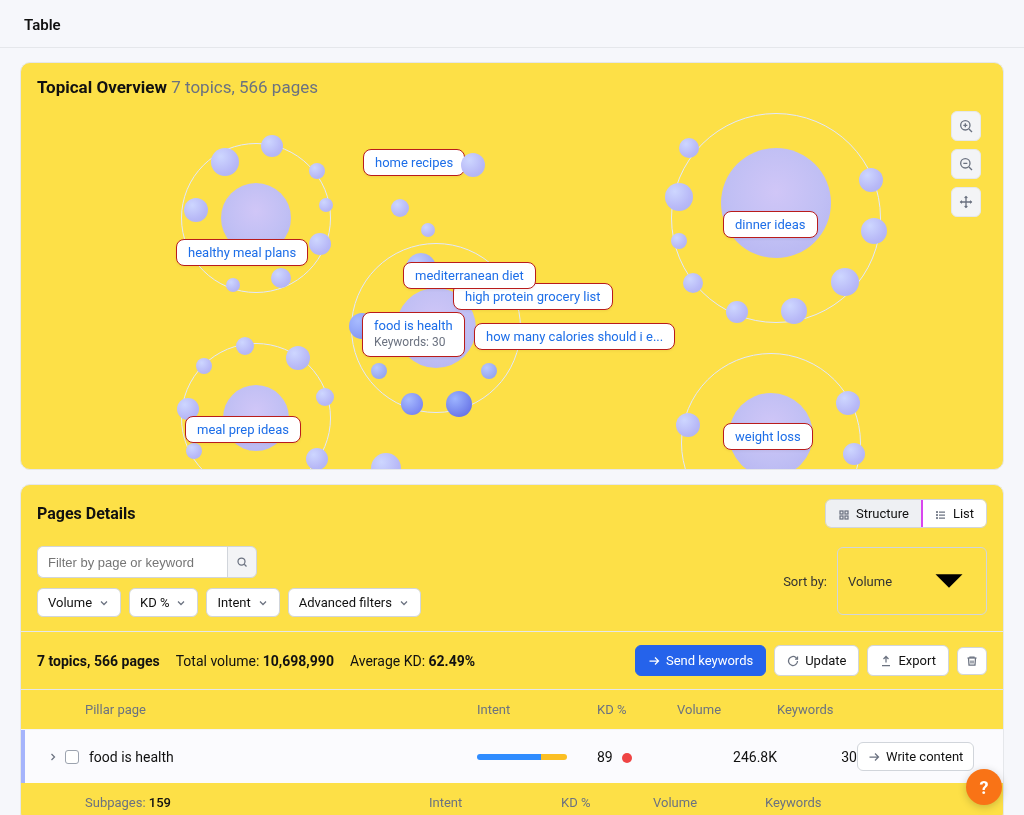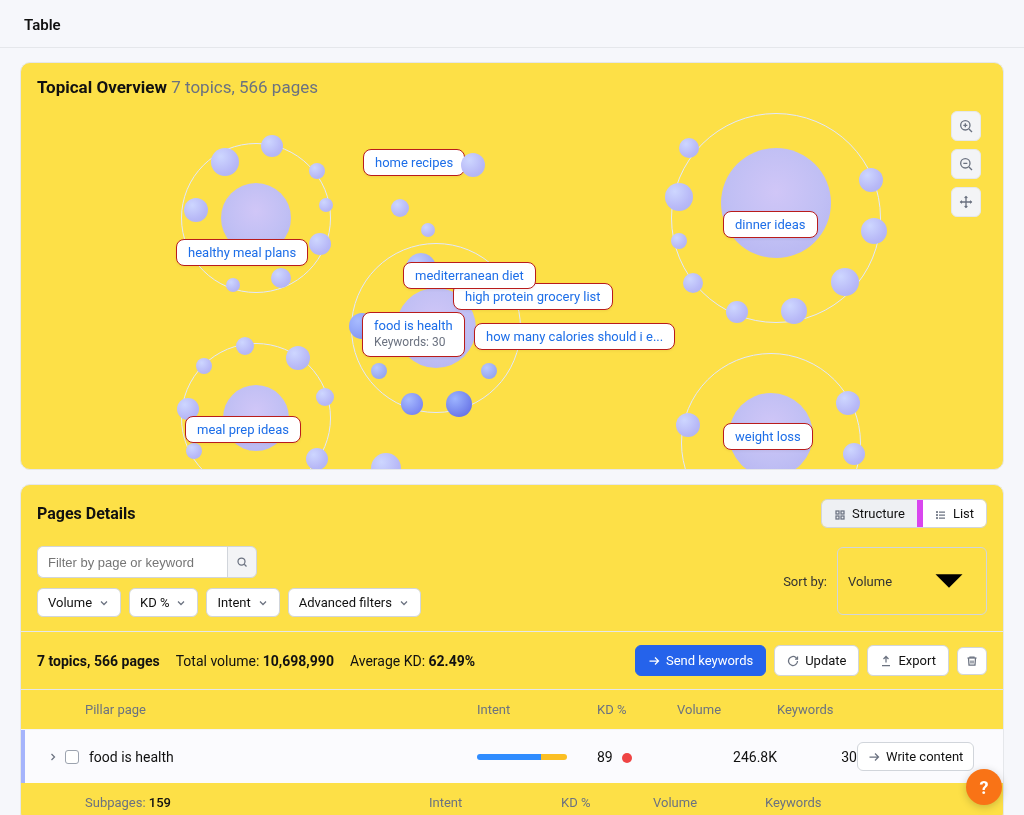--- a/index.html
+++ b/index.html
@@ -67,21 +67,21 @@
   .details .hdr {
     display: flex; align-items: center; justify-content: space-between; padding: 14px 16px;
   }
   .details .hdr h2 { font-size: 16px; font-weight: 700; }
   .viewtoggle { display: flex; border: 1px solid #d1d5db; border-radius: 6px; overflow: hidden; }
   .viewtoggle .vt-item {
     display: flex; align-items: flex-end; gap: 6px; padding: 6px 12px; font-size: 13px; cursor: pointer;
     background: #fff; color: #111;
   }
   .viewtoggle .vt-item.active { background: #eef0f3; }
-  .viewtoggle .vt-item + .vt-item { border-left: 6px solid #d946ef; }
+  .viewtoggle .vt-item + .vt-item { border-left: 2px solid #d946ef; }
   .filters {
     display: flex; align-items: center; gap: 10px; padding: 4px 16px 14px 16px; border-bottom: 1px solid #e5e7eb;
     flex-wrap: wrap; justify-content: space-between;
   }
   .filters-left { display: flex; flex-direction: column; gap: 10px; }
   .search-group { display: flex; }
   .search-input {
     width: 190px; height: 32px; padding: 0 10px; font-size: 13px; border: 1px solid #d1d5db; border-right: none;
     border-radius: 6px 0 0 6px; color:#6b7280; outline:none;
   }

